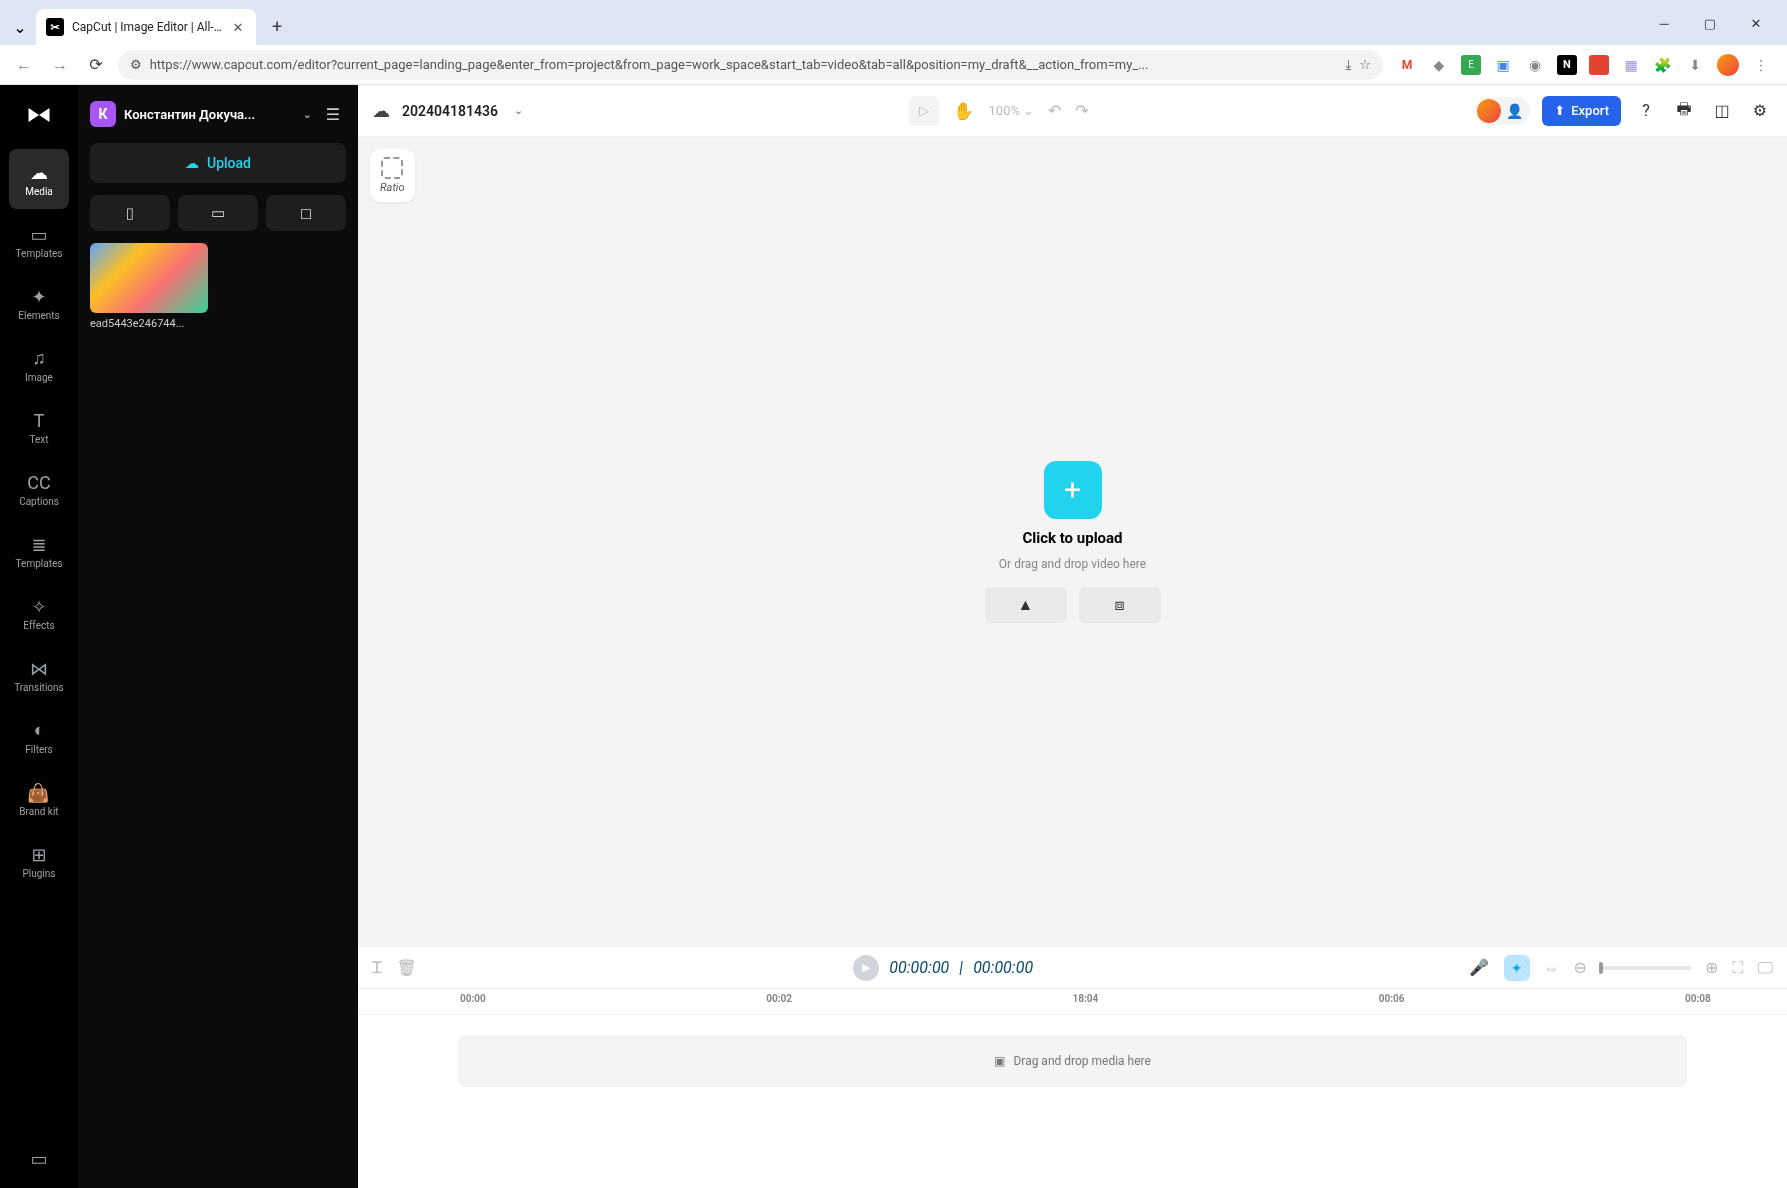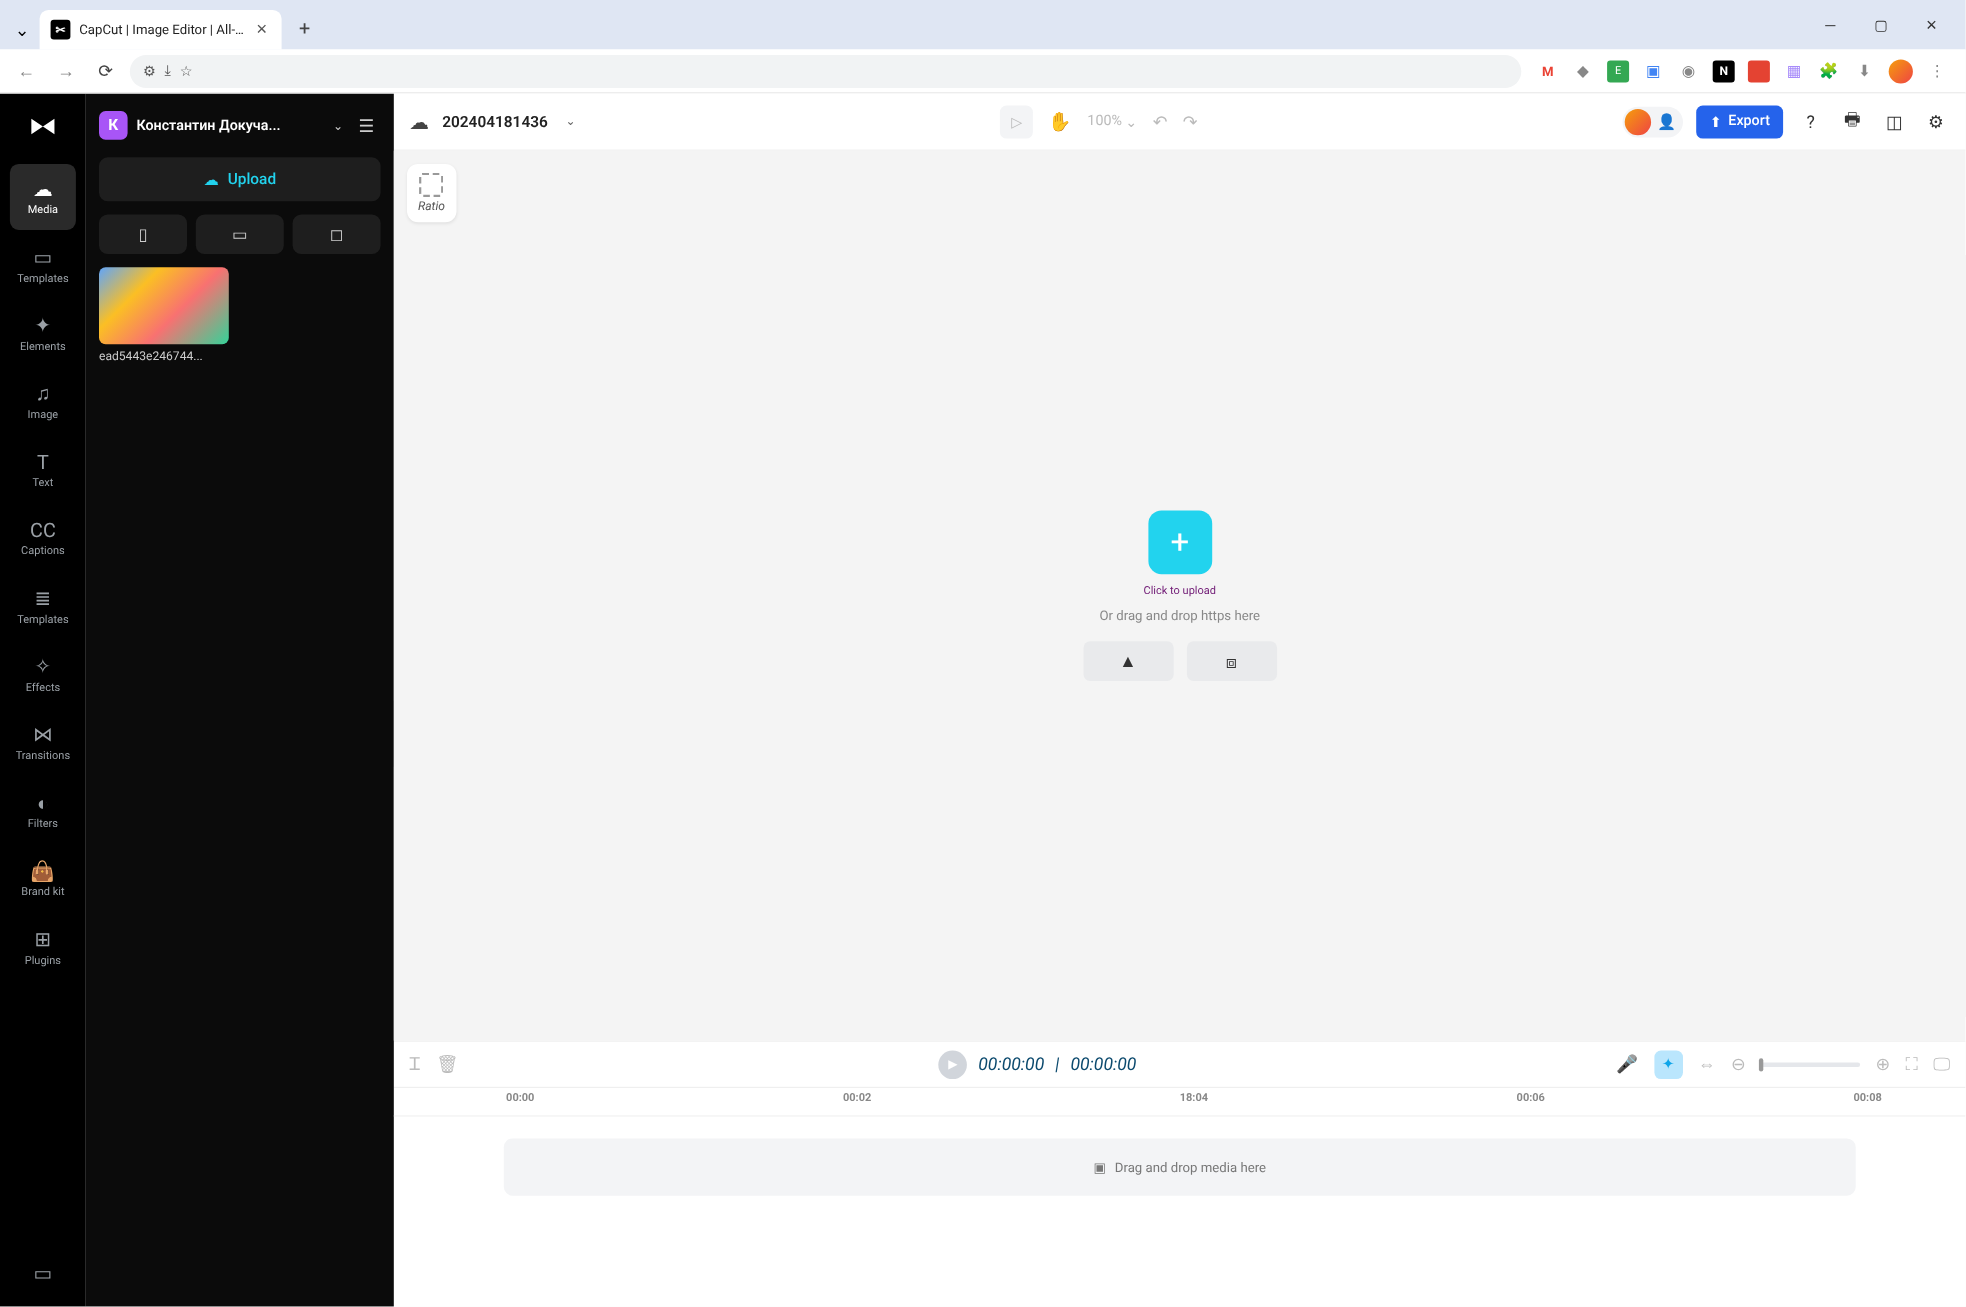--- a/index.html
+++ b/index.html
@@ -77,21 +77,21 @@
 .add-user { color:#444; font-size:14px; }
 .export-btn { height:30px; background:#2563eb; color:#fff; border-radius:6px; display:flex; align-items:center; gap:6px; padding:0 12px; font-size:13px; font-weight:500; cursor:pointer; }
 .icon-btn { width:26px; height:26px; display:flex; align-items:center; justify-content:center; color:#333; cursor:pointer; font-size:16px; }
 
 .canvas { flex:1; background:#f4f4f4; position:relative; display:flex; align-items:center; justify-content:center; }
 .ratio-card { position:absolute; top:12px; left:12px; background:#fff; border-radius:10px; padding:8px 10px; display:flex; flex-direction:column; align-items:center; gap:2px; box-shadow:0 1px 3px rgba(0,0,0,0.08); cursor:pointer; }
 .ratio-icon { width:22px; height:22px; border:2px dashed #999; border-radius:3px; }
 .ratio-label { font-size:11px; color:#555;font-style:italic; }
 .upload-area { display:flex; flex-direction:column; align-items:center; gap:10px; }
 .big-plus { width:58px; height:58px; background:#22d3ee; border-radius:12px; display:flex; align-items:center; justify-content:center; color:#fff; font-size:30px; cursor:pointer; }
-.upl-title { font-size:10px; font-weight:400; color:#701a75; }
+.upl-title { font-size:15px; font-weight:700; color:#000000; }
 .upl-sub { font-size:12px; color:#888; }
 .src-btns { display:flex; gap:12px; margin-top:6px; }
 .src-btn { width:82px; height:36px; background:#e9eaec; border-radius:6px; display:flex; align-items:center; justify-content:center; color:#333; font-size:16px; cursor:pointer; }
 
 .ctrlbar { height:42px; border-top:1px solid #eee; display:flex; align-items:center; padding:0 14px; gap:14px; }
 .ctrl-ic { color:#bbb; font-size:16px; cursor:pointer; }
 .ctrlbar-center { flex:1; display:flex; align-items:center; justify-content:center; gap:10px; }
 .play-circle { width:26px; height:26px; background:#d1d5db; border-radius:50%; display:flex; align-items:center; justify-content:center; color:#fff; font-size:11px; cursor:pointer; }
 .time { font-size:16px; color:#0c4a6e;font-style:italic; }
 .ctrlbar-right { display:flex; align-items:center; gap:14px; }
@@ -122,20 +122,21 @@
     <div class="win-btn">✕</div>
   </div>
 </div>
 
 <div class="browser-toolbar">
   <div class="nav-btn">←</div>
   <div class="nav-btn">→</div>
   <div class="nav-btn enabled">⟳</div>
   <div class="url-bar">
     <span>⚙</span>
+    <span class="url-text">https://www.capcut.com/editor?current_page=landing_page&amp;enter_from=project&amp;from_page=work_space&amp;start_tab=video&amp;tab=all&amp;position=my_draft&amp;__action_from=my_...</span>
     <span>⤓</span>
     <span>☆</span>
   </div>
   <div class="ext-icons">
     <div class="ext-icon gmail">M</div>
     <div class="ext-icon grey">◆</div>
     <div class="ext-icon green">E</div>
     <div class="ext-icon blue">▣</div>
     <div class="ext-icon grey">◉</div>
     <div class="ext-icon notion">N</div>
@@ -264,21 +265,21 @@
     </div>
 
     <div class="canvas">
       <div class="ratio-card">
         <div class="ratio-icon"></div>
         <div class="ratio-label">Ratio</div>
       </div>
       <div class="upload-area">
         <div class="big-plus">+</div>
         <div class="upl-title">Click to upload</div>
-        <div class="upl-sub">Or drag and drop https here</div>
+        <div class="upl-sub">Or drag and drop video here</div>
         <div class="src-btns">
           <div class="src-btn">▲</div>
           <div class="src-btn">⧈</div>
         </div>
       </div>
     </div>
 
     <div class="ctrlbar">
       <span class="ctrl-ic">Ꮖ</span>
       <span class="ctrl-ic">🗑</span>

